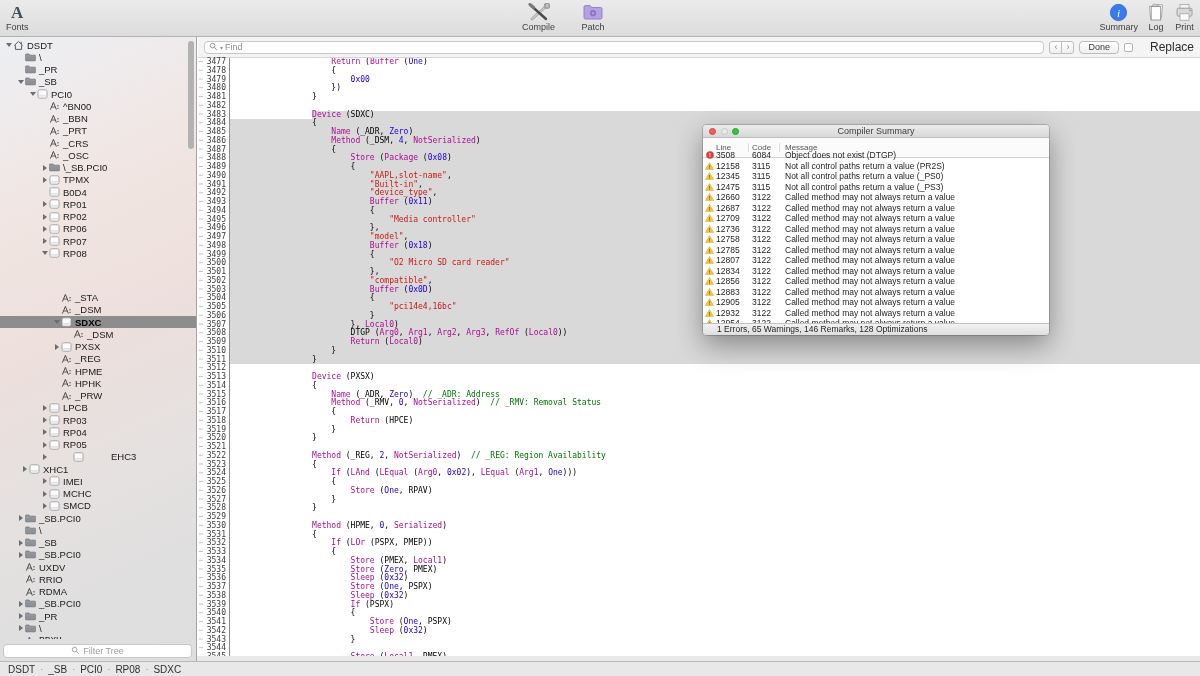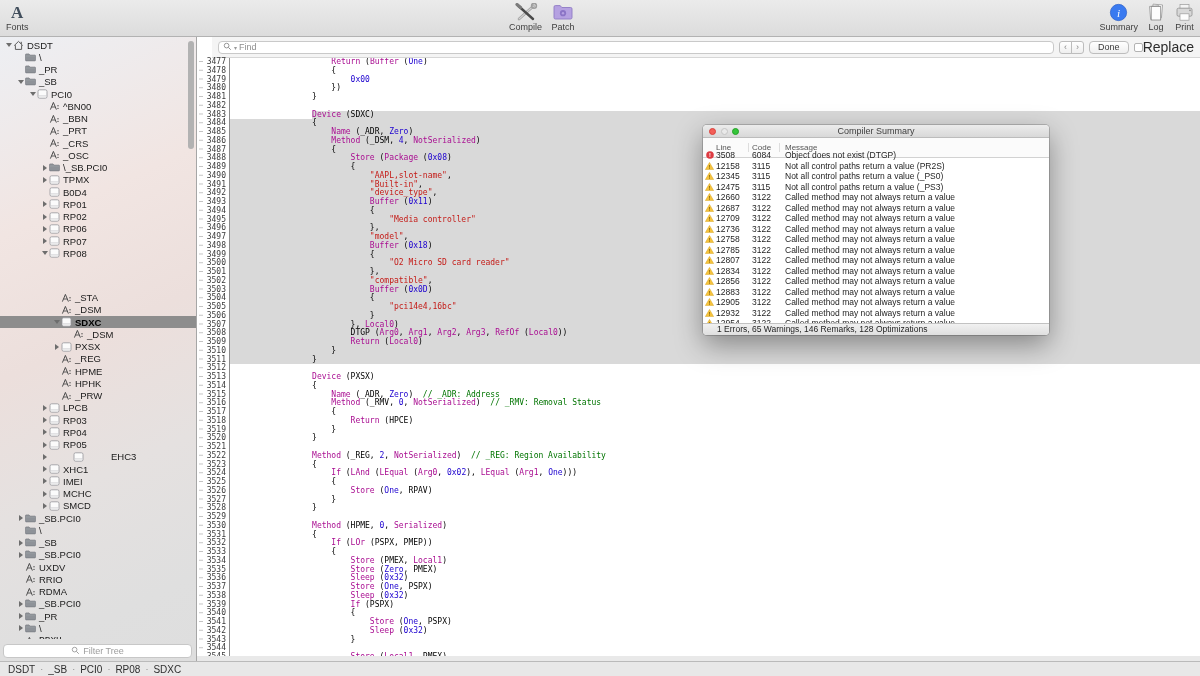--- a/index.html
+++ b/index.html
@@ -6,21 +6,21 @@
     font-family:"Liberation Sans",sans-serif;background:#fff;position:relative;}
   *{box-sizing:border-box;}
 
   
   .toolbar{position:absolute;top:0;left:0;right:0;height:37px;
     background:linear-gradient(#ebebeb,#dcdcdc);border-bottom:1px solid #b2b2b2;}
   .titem{display:flex;flex-direction:column;align-items:center;justify-content:flex-start;
     font-size:9px;color:#3f3f3f;line-height:9px;}
   .titem .tic{height:21px;display:flex;align-items:center;justify-content:center;}
   .tb-left{position:absolute;left:6px;top:2px;display:flex;gap:10px;}
-  .tb-center{position:absolute;left:509px;top:2px;display:flex;gap:9px;}
+  .tb-center{position:absolute;left:522px;top:2px;display:flex;gap:26px;}
   .tb-right{position:absolute;right:5px;top:2px;display:flex;gap:8px;}
   .fontsA{font-family:"Liberation Serif",serif;font-size:17px;font-weight:bold;color:#414e5c;}
 
   
   .main{position:absolute;top:37px;left:0;right:0;bottom:15px;display:flex;}
 
   
   .sidebar{width:197px;flex:0 0 197px;border-right:1px solid #a6a6a6;position:relative;overflow:hidden;
     background:linear-gradient(155deg,#edeff3 0%,#f1e5e2 28%,#ecdfdc 48%,#e5e1e0 68%,#dfdfdf 88%,#dedede 100%);}
   .tree{position:absolute;top:2px;left:0;right:0;bottom:22px;overflow:hidden;}
@@ -31,33 +31,33 @@
   .tri-d{width:0;height:0;border-left:3.5px solid transparent;border-right:3.5px solid transparent;border-top:4.5px solid #6d6d6d;}
   .tri-r{width:0;height:0;border-top:3.5px solid transparent;border-bottom:3.5px solid transparent;border-left:4.5px solid #6d6d6d;}
   .ticon{margin-right:3px;display:flex;align-items:center;}
   .sthumb{position:absolute;right:2px;top:4px;width:6px;height:108px;background:#b2b2b2;border-radius:3px;}
   .filterbox{position:absolute;left:3px;right:4px;bottom:3px;height:14px;background:#fff;
     border:1px solid #c7c7c7;border-radius:4px;display:flex;align-items:center;justify-content:center;
     gap:3px;font-size:9px;color:#9d9d9d;}
 
   
   .editor{flex:1;position:relative;background:#fff;overflow:hidden;}
-  .findbar{position:absolute;top:0;left:15px;right:0;height:21px;background:#f4f4f4;
+  .findbar{position:absolute;top:0;left:1px;right:0;height:21px;background:#f4f4f4;
     border-bottom:1px solid #d6d6d6;display:flex;align-items:center;padding:0 6px;gap:5px;}
   .findinput{flex:1;height:13px;background:#fff;border:1px solid #c9c9c9;border-radius:4px;
     display:flex;align-items:center;padding:0 4px;gap:2px;font-size:9px;color:#8e8e8e;}
   .chev{font-size:6px;color:#9a9a9a;}
   .navseg{display:flex;}
   .navbtn{width:13px;height:13px;border:1px solid #bdbdbd;background:linear-gradient(#fff,#efefef);
     font-size:9px;color:#8a8a8a;display:flex;align-items:center;justify-content:center;line-height:13px;}
   .navbtn.first{border-radius:3px 0 0 3px;}
   .navbtn.last{border-radius:0 3px 3px 0;margin-left:-1px;}
   .donebtn{height:13px;padding:0 8px;border:1px solid #bdbdbd;border-radius:4px;
     background:linear-gradient(#fff,#efefef);font-size:9px;color:#3a3a3a;display:flex;align-items:center;}
-  .replace{display:flex;align-items:center;gap:0;font-size:14px;color:#2c2c2c;}
+  .replace{display:flex;align-items:center;gap:17px;font-size:12px;color:#2c2c2c;}
   .cb{width:9px;height:9px;border:1px solid #b3b3b3;border-radius:2px;background:#fff;}
 
   .codewrap{position:absolute;top:21px;left:0;right:0;bottom:0;display:flex;
     font-family:"DejaVu Sans Mono",monospace;font-size:8px;}
   .ribbon{width:8px;flex:0 0 8px;
     background-image:linear-gradient(#c3c3c3 0 1px,transparent 1px);
     background-size:4px 8.75px;background-repeat:repeat-y;background-position:2px 3px;}
   .gutter{width:25px;flex:0 0 25px;text-align:right;color:#3a3a3a;
     border-right:1px solid #8c8c8c;padding-right:3px;}
   .gl{height:8.75px;line-height:8.75px;}
@@ -544,21 +544,21 @@
             <span class="tri-r"></span>
           </span>
           <span class="ticon">
             <svg width="11" height="10" viewBox="0 0 11 10">
               <rect x="1" y="0.8" width="9" height="8.4" rx="1.6" fill="#fbfbfb" stroke="#96969b" stroke-width="0.8"></rect>
               <path d="M1.5 6.9 H9.5" stroke="#c8c8cc" stroke-width="0.8"></path>
             </svg>
           </span>
           <span class="tlabel">EHC3</span>
         </div>
-        <div class="trow" style="padding-left: 40px;">
+        <div class="trow" style="padding-left: 20px;">
           <span class="arrowbox">
             <span class="tri-r"></span>
           </span>
           <span class="ticon">
             <svg width="11" height="10" viewBox="0 0 11 10">
               <rect x="1" y="0.8" width="9" height="8.4" rx="1.6" fill="#fbfbfb" stroke="#96969b" stroke-width="0.8"></rect>
               <path d="M1.5 6.9 H9.5" stroke="#c8c8cc" stroke-width="0.8"></path>
             </svg>
           </span>
           <span class="tlabel">XHC1</span>

